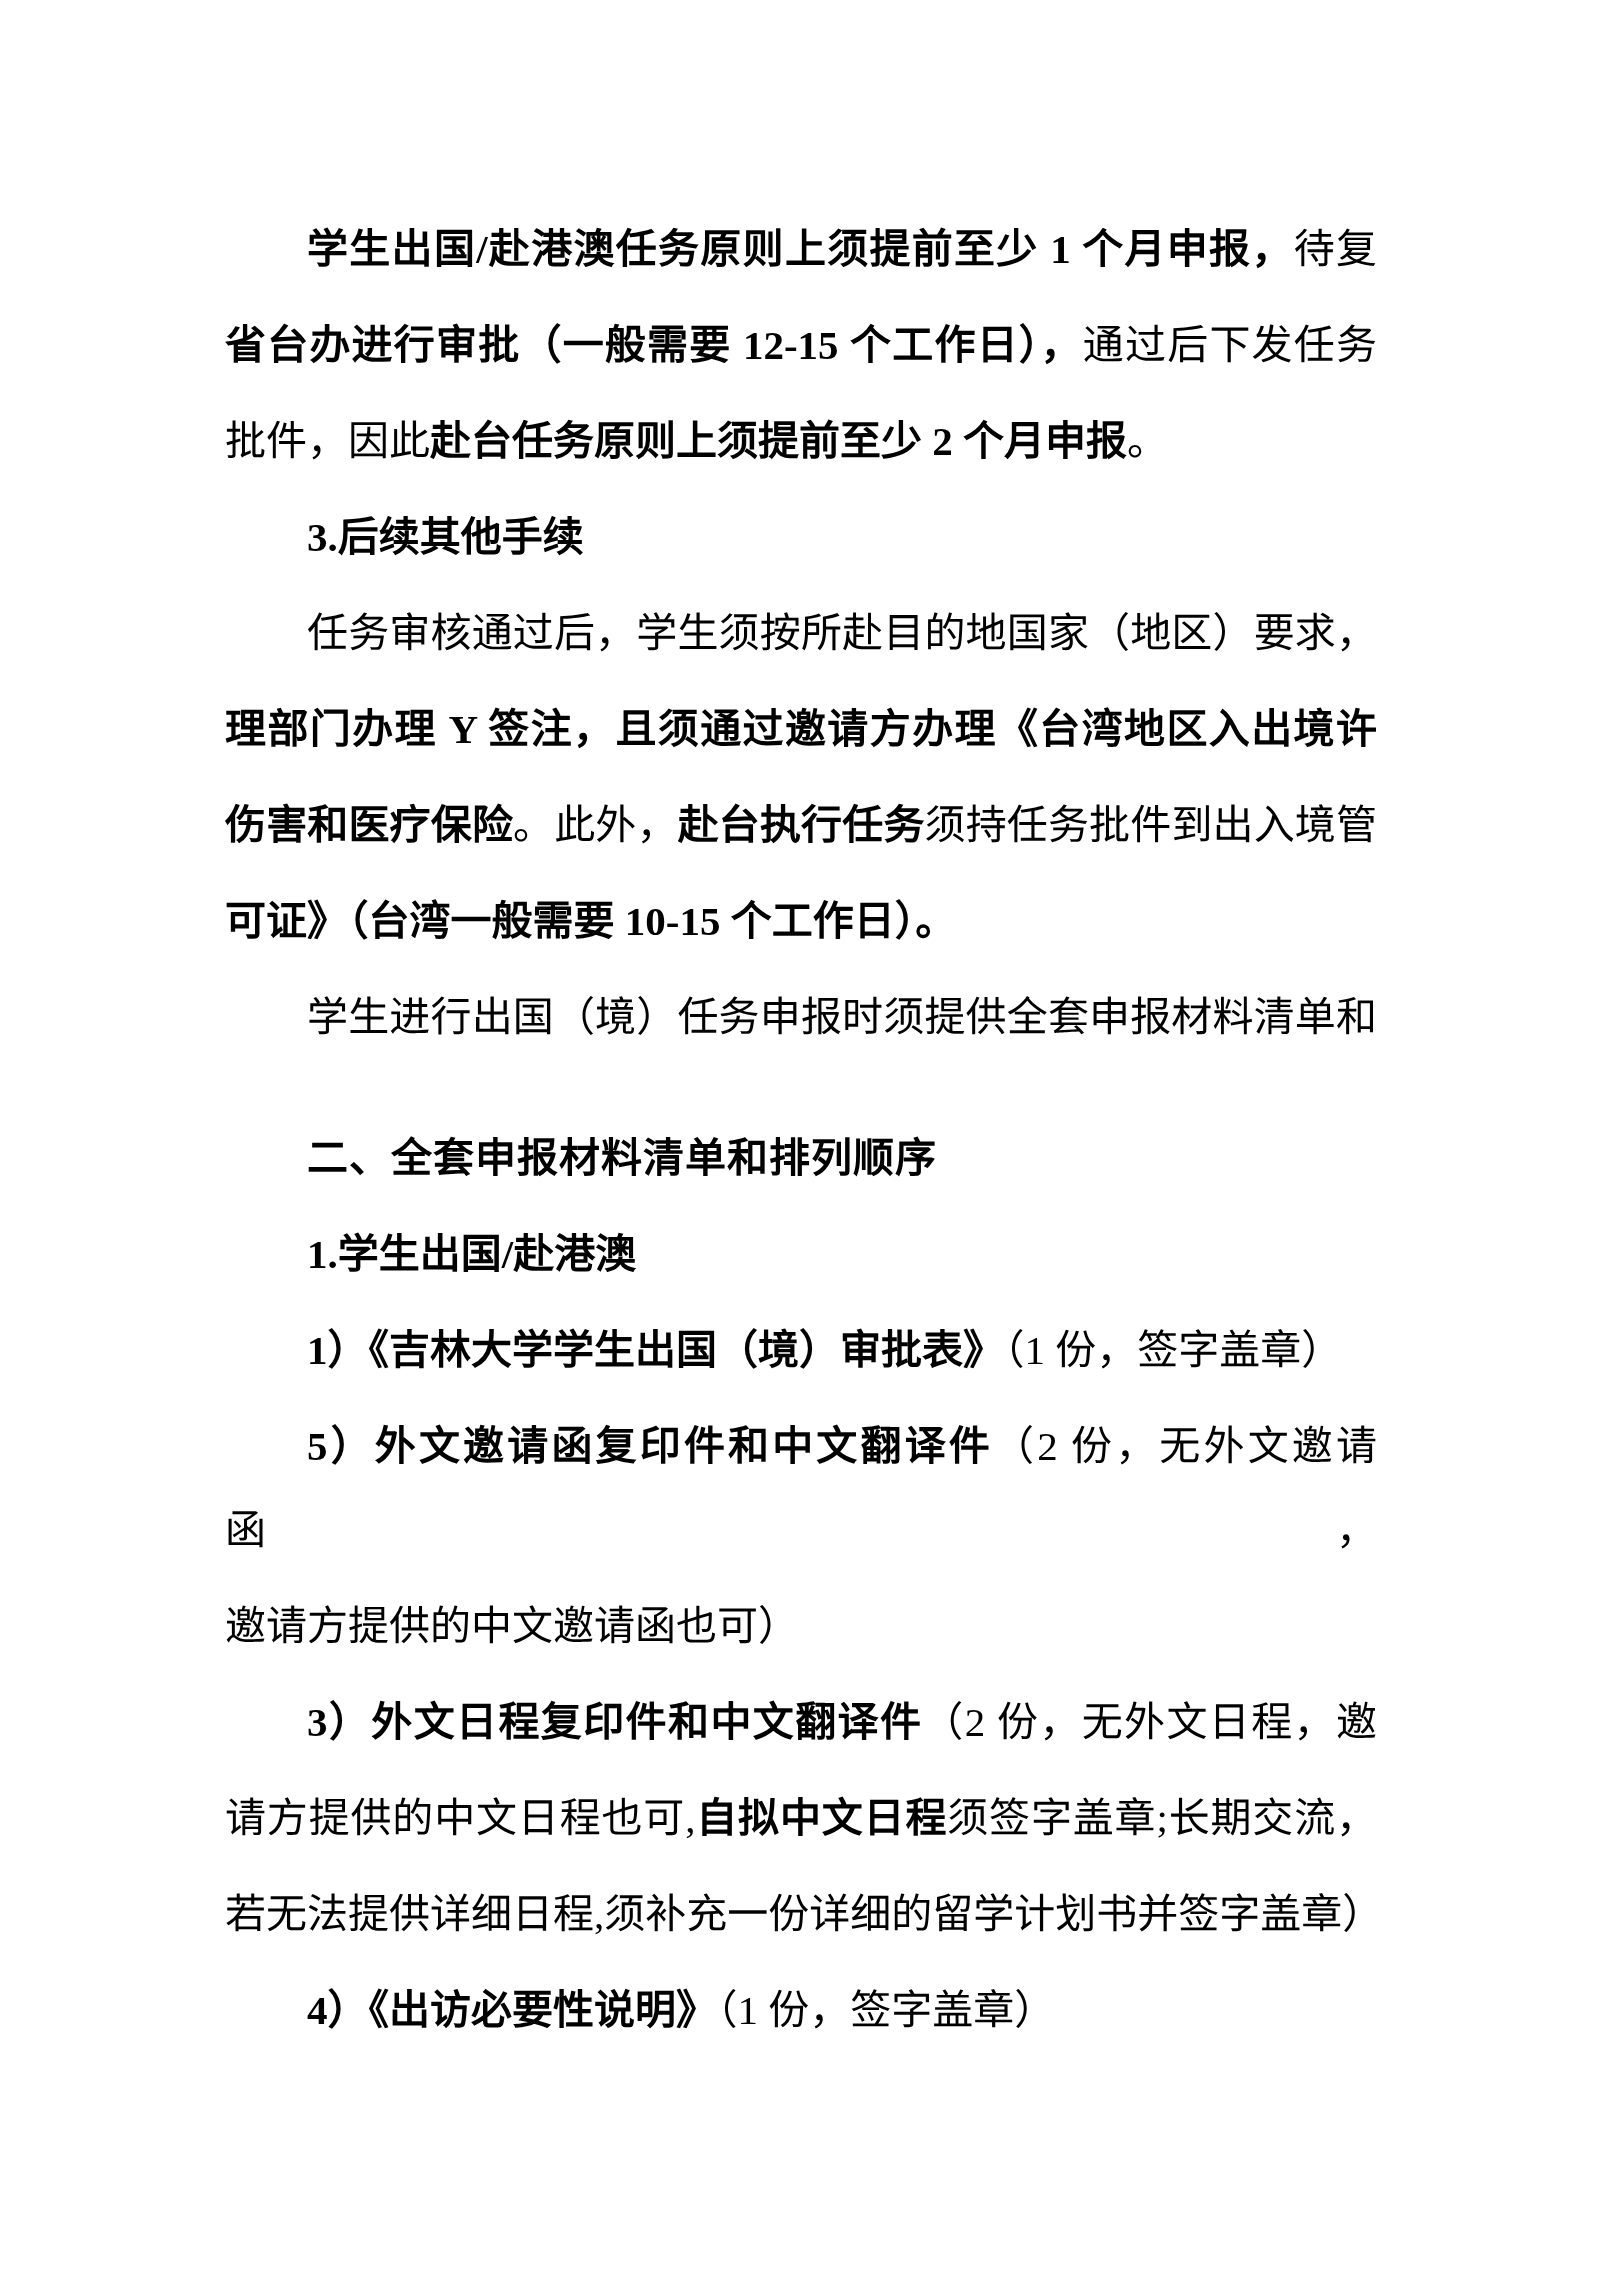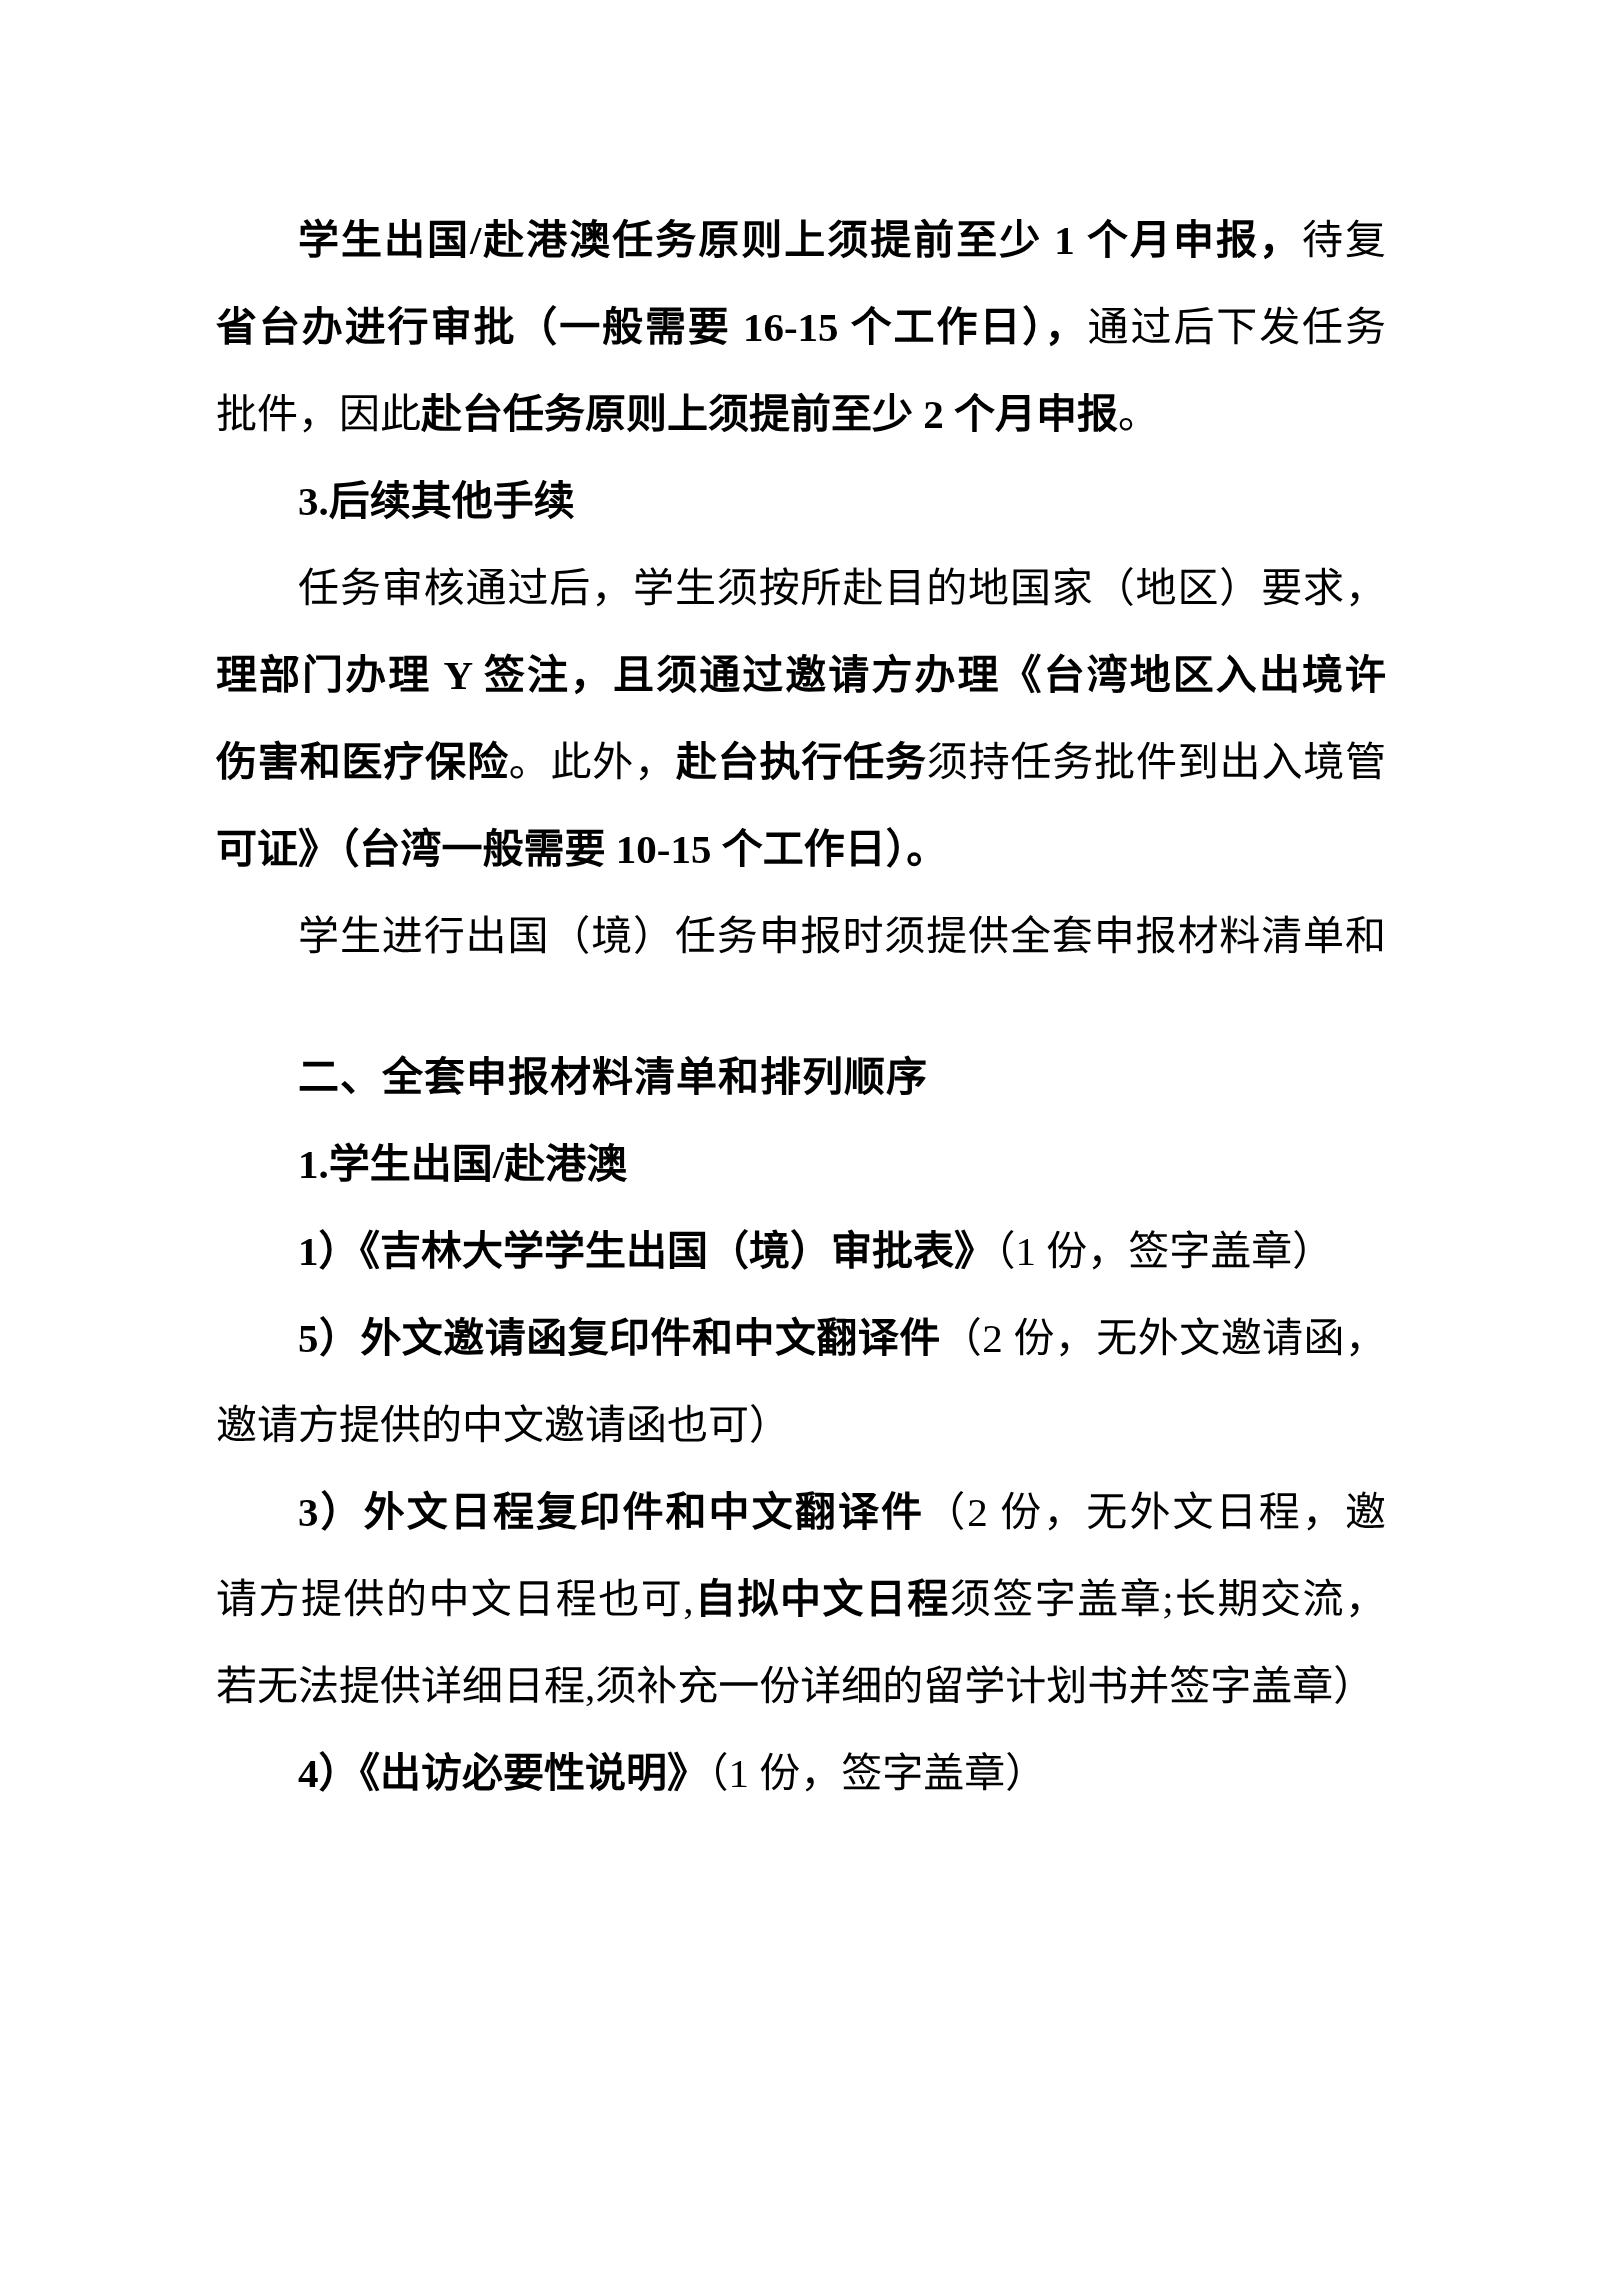--- a/index.html
+++ b/index.html
@@ -21,21 +21,21 @@
     position: absolute;
     left: 213px;
     top: 195px;
     width: 1176px;
   }
   .ln {
     font-size: 41px;
     line-height: 84px;
     text-align: justify;
     text-align-last: left;
-    margin: 3px;
+    margin: 12px;
     padding: 0;
   }
   .ln.jl {
     text-align-last: justify;
   }
   .ln.indent {
     text-indent: 82px;
   }
   .ln.gap {
     margin-top: 57px;
@@ -47,21 +47,21 @@
     font-weight: 700;
     letter-spacing: 1px;
   }
 </style>
 </head>
 <body>
 
 <div class="page">
   <div class="text-block">
       <div class="ln indent jl"><span class="b">学生出国/赴港澳任务原则上须提前至少 1 个月申报，</span><span class="r">待复</span></div>
-      <div class="ln jl"><span class="b">省台办进行审批（一般需要 16-15 个工作日），</span><span class="r">通过后下发任务</span></div>
+      <div class="ln jl"><span class="b">省台办进行审批（一般需要 12-15 个工作日），</span><span class="r">通过后下发任务</span></div>
       <div class="ln"><span class="r">批件，因此</span><span class="b">赴台任务原则上须提前至少 2 个月申报</span><span class="r">。</span></div>
       <div class="ln indent"><span class="b">3.后续其他手续</span></div>
       <div class="ln indent jl"><span class="r">任务审核通过后，学生须按所赴目的地国家（地区）要求，</span></div>
       <div class="ln jl"><span class="b">理部门办理 Y 签注，且须通过邀请方办理《台湾地区入出境许</span></div>
       <div class="ln jl"><span class="b">伤害和医疗保险</span><span class="r">。此外，</span><span class="b">赴台执行任务</span><span class="r">须持任务批件到出入境管</span></div>
       <div class="ln"><span class="b">可证》（台湾一般需要 10-15 个工作日）。</span></div>
       <div class="ln indent jl"><span class="r">学生进行出国（境）任务申报时须提供全套申报材料清单和</span></div>
       <div class="ln indent heading gap"><span class="b">二、全套申报材料清单和排列顺序</span></div>
       <div class="ln indent"><span class="b">1.学生出国/赴港澳</span></div>
       <div class="ln indent"><span class="b">1）《吉林大学学生出国（境）审批表》</span><span class="r">（1 份，签字盖章）</span></div>

